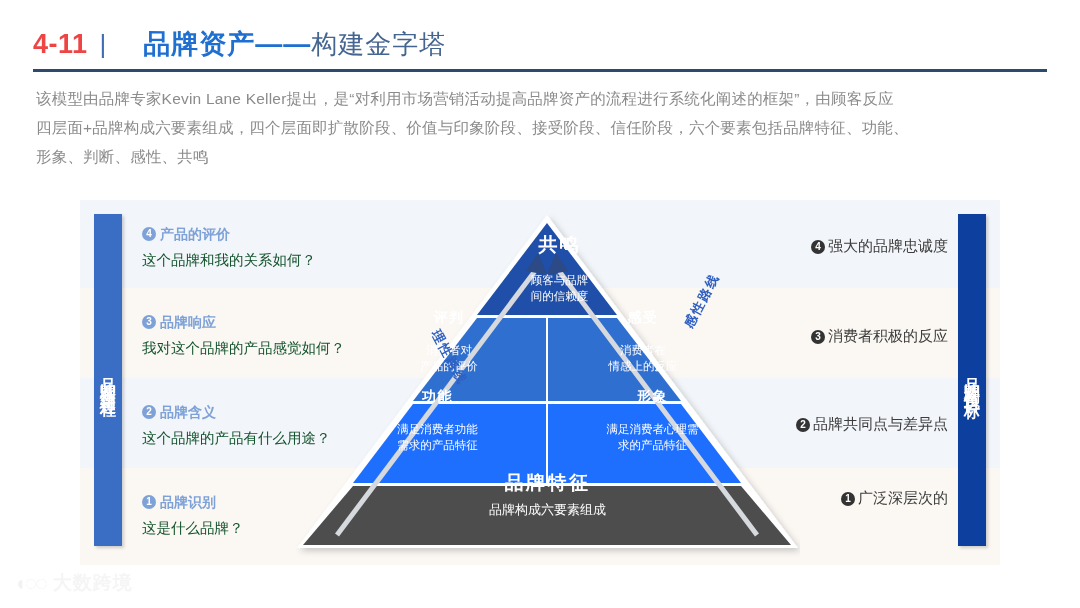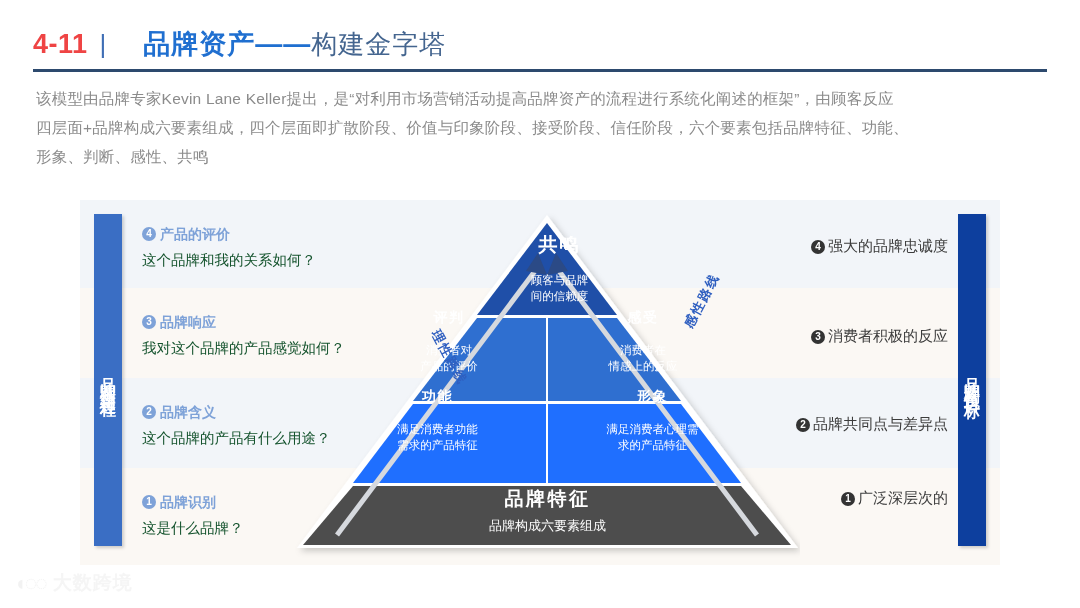--- a/index.html
+++ b/index.html
@@ -110,21 +110,21 @@
   .pyr-txt .t2 { font-size:11.5px; display:block; margin-top:17px; line-height:1.35; }
   .pyr-txt.big .t1 { font-size:19px; letter-spacing:2px; }
   .pyr-txt.base .t1 { font-size:19px; letter-spacing:2.5px; }
   .pyr-txt.base .t2 { font-size:13px; margin-top:7px; }
 
   .p-top   { left:172px; top:28px;  width:185px; }
   .p-ml    { left:78px;  top:104px; width:152px; }
   .p-mr    { left:272px; top:104px; width:152px; }
   .p-bl    { left:50px;  top:183px; width:185px; }
   .p-br    { left:265px; top:183px; width:185px; }
-  .p-base  { left:100px; top:282px; width:305px; }
+  .p-base  { left:100px; top:266px; width:305px; }
 
   .diag {
     position:absolute; color:#2f5fc0; font-size:13px; font-weight:bold;
     letter-spacing:2px; white-space:nowrap;
   }
   .diag.left  { left:148px; top:122px; transform:rotate(62deg); transform-origin:0 0; }
   .diag.right { left:385px; top:118px; transform:rotate(-62deg); transform-origin:0 0; }
 
   
   .watermark {

